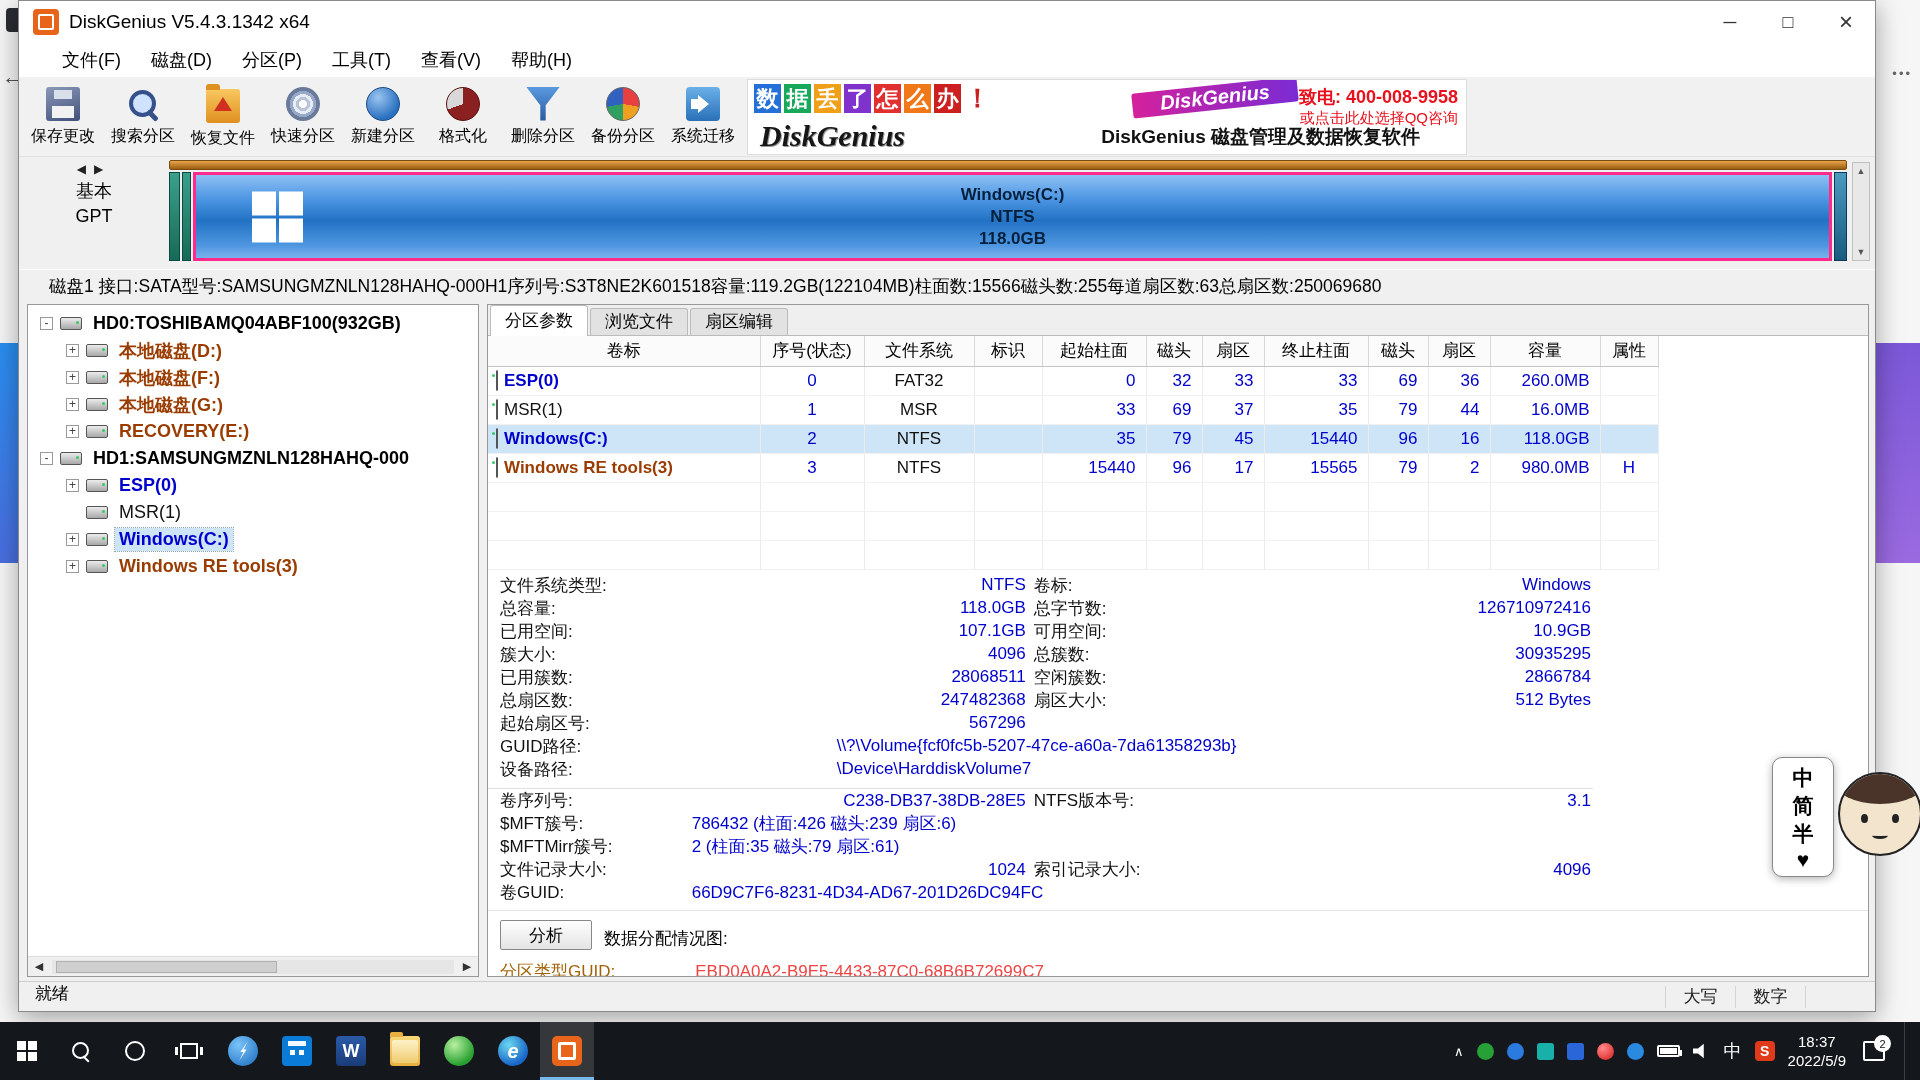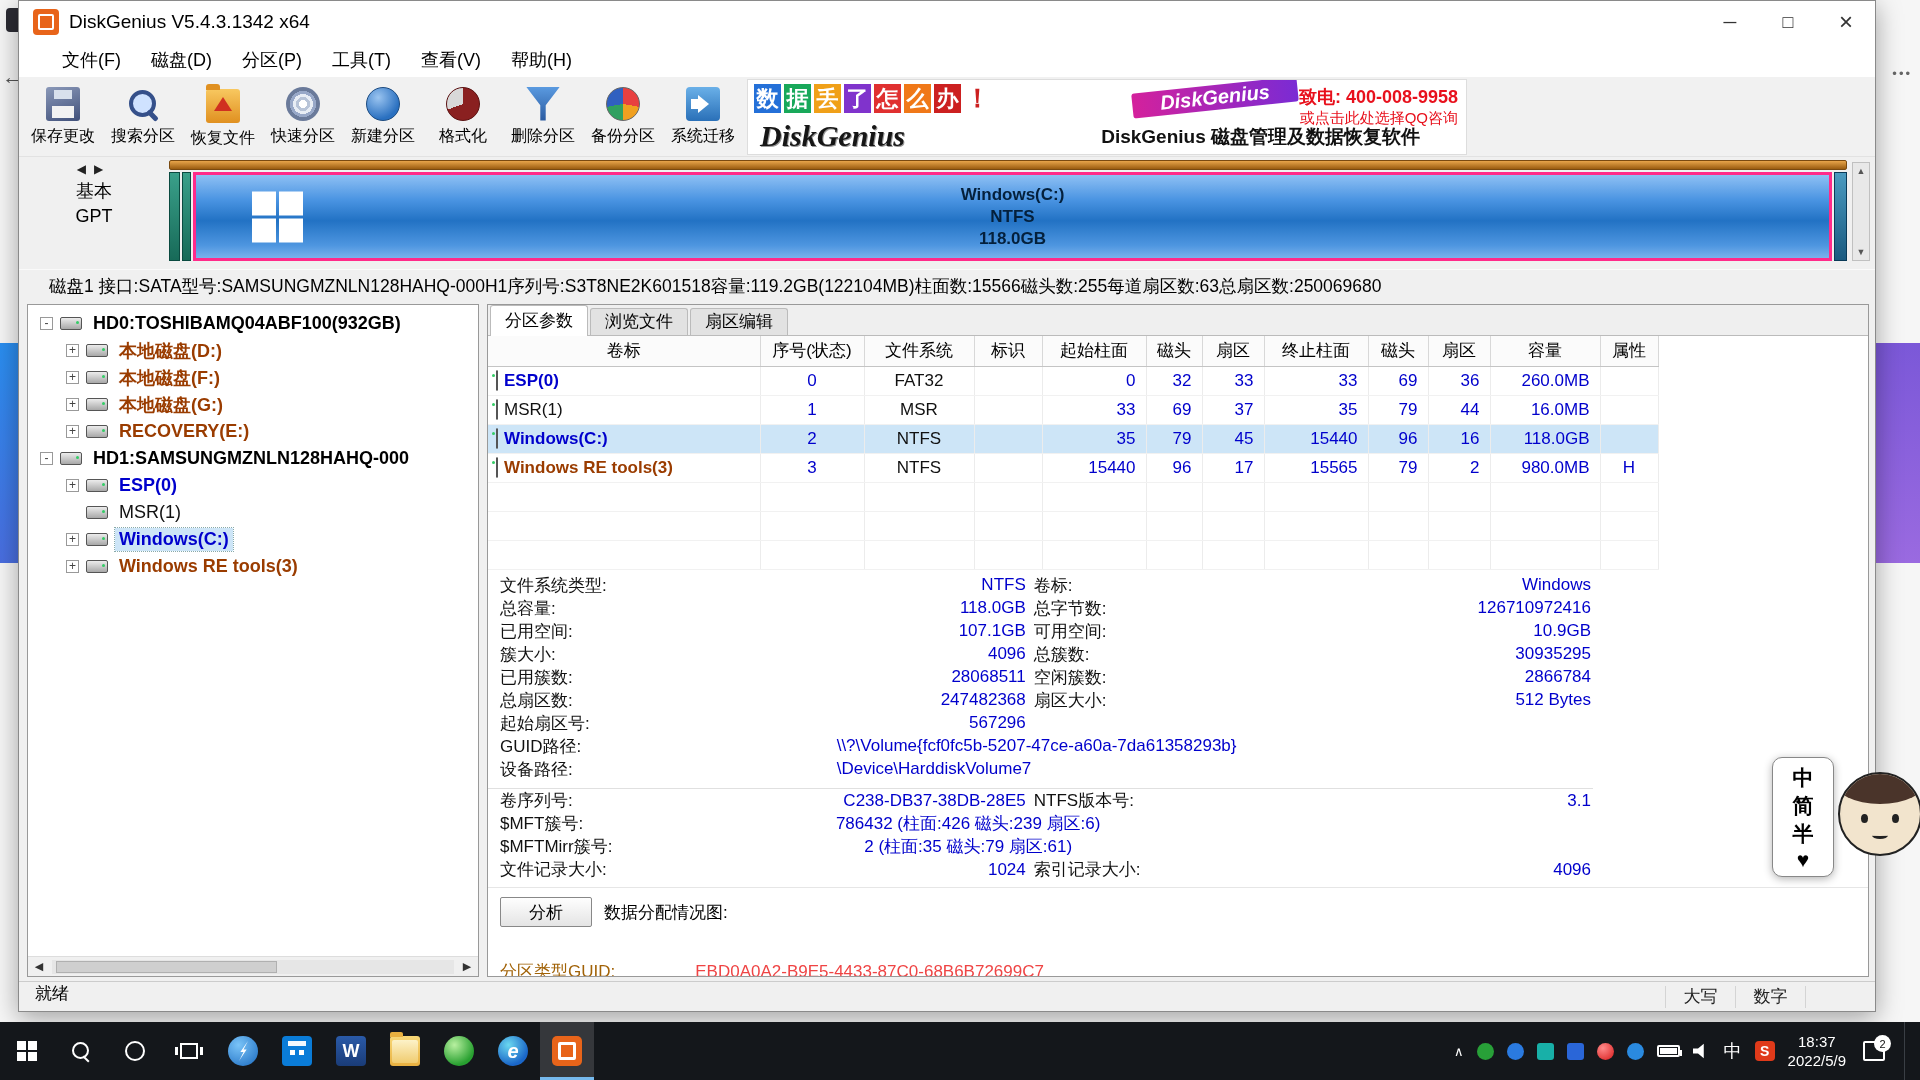--- a/index.html
+++ b/index.html
@@ -108,23 +108,23 @@
 .ptable td.fs{color:#111;text-align:center;padding-right:0}
 .ptable td.attr{text-align:center;padding-right:0}
 .ptable tr.selected td{background:#cde5f7}
 
 .dtable{width:1105px;font-size:17px;margin-top:4px;flex:0 0 auto}
 .dtable td{height:23px;white-space:nowrap;overflow:visible}
 .dl{padding-left:12px;color:#111}
 .dl2{padding-left:6px;color:#111}
 .dv{color:#0000cc;text-align:right;padding-right:2px}
 .dv.wide{text-align:left;padding-left:145px}
-.dv.center{text-align:center}
+.dv.center{text-align:left}
 .divcell{height:8px !important;border-bottom:1px solid #e0e0e0}
-.analyze-row{display:flex;align-items:center;gap:12px;padding:9px 0 0 12px;margin-top:6px;border-top:1px solid #e6e6e6;flex:0 0 auto}
+.analyze-row{display:flex;align-items:flex-end;gap:12px;padding:9px 0 0 12px;margin-top:6px;border-top:1px solid #e6e6e6;flex:0 0 auto}
 .analyze-btn{width:92px;height:30px;font-size:17px;border:1px solid #888;background:linear-gradient(#fefefe,#e4e4e4);border-radius:2px;font-family:inherit}
 .guid-row{margin-top:auto;height:14px;line-height:20px;overflow:hidden;display:flex;padding-left:12px;font-size:17px;flex:0 0 auto}
 .guid-row .glbl{color:#a16207}
 .guid-row .gval{color:#ef4444;margin-left:80px}
 
 .statusbar{height:30px;flex:0 0 auto;background:#f0f0f0;border-top:1px solid #ccc;display:flex;align-items:flex-start;font-size:17px}
 .status-ready{padding-left:16px}
 .status-right{margin-left:auto;display:flex;height:100%;align-items:center}
 .status-cell{width:70px;text-align:center;border-left:1px solid #d4d4d4;color:#222;height:22px;line-height:22px}
 
@@ -587,20 +587,25 @@
               <td class="dl">$MFTMirr簇号:</td>
               <td class="dv center" colspan="2">2 (柱面:35 磁头:79 扇区:61)</td>
               <td></td>
             </tr>
             <tr>
               <td class="dl">文件记录大小:</td>
               <td class="dv">1024</td>
               <td class="dl2">索引记录大小:</td>
               <td class="dv">4096</td>
             </tr>
+            <tr>
+              <td class="dl">卷GUID:</td>
+              <td class="dv center" colspan="2">66D9C7F6-8231-4D34-AD67-201D26DC94FC</td>
+              <td></td>
+            </tr>
           </tbody>
       </table>
       <div class="analyze-row">
         <button class="analyze-btn">分析</button>
         <span>数据分配情况图:</span>
       </div>
       <div class="guid-row">
         <span class="glbl">分区类型GUID:</span>
         <span class="gval">EBD0A0A2-B9E5-4433-87C0-68B6B72699C7</span>
       </div>

